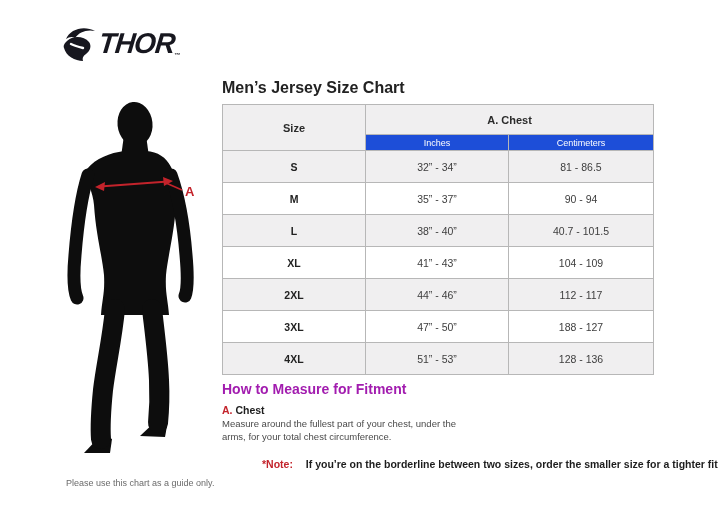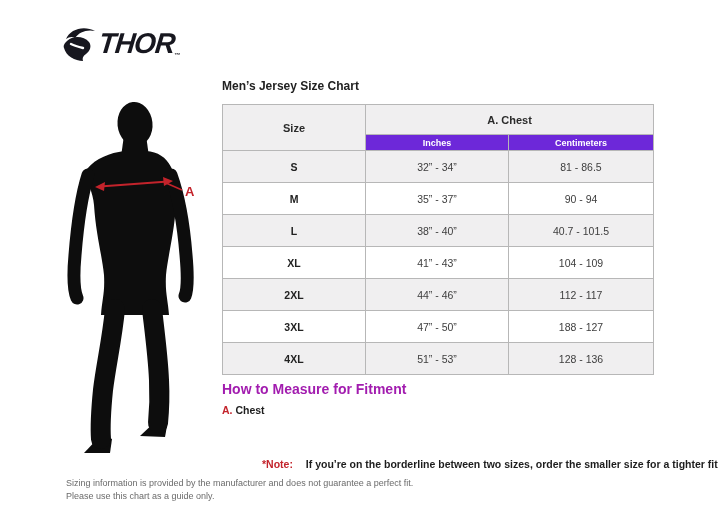--- a/index.html
+++ b/index.html
@@ -12,31 +12,31 @@
   .logo-icon{width:34px;height:36px;margin-right:3px;}
   .logo-text{
     font-size:28px;font-weight:bold;font-style:italic;letter-spacing:-1px;
     color:#17171f;transform:skewX(-6deg) scaleY(1.02);line-height:1;
   }
   .logo-tm{font-size:6px;font-weight:bold;color:#17171f;align-self:flex-end;margin-bottom:5px;}
   
   .figure-wrap{position:absolute;left:58px;top:95px;width:160px;height:380px;}
   
   .content{position:absolute;left:222px;top:0;width:496px;}
-  .chart-title{position:absolute;left:0;top:79px;font-size:12px;font-weight:bold;color:#222;text-align:center;}
+  .chart-title{position:absolute;left:0;top:79px;font-size:16px;font-weight:bold;color:#222;text-align:center;}
   
   .size-table{position:absolute;left:0;top:104px;border-collapse:collapse;table-layout:fixed;width:431px;}
   .size-table td,.size-table th{border:1px solid #b7b7b7;text-align:center;padding:0;vertical-align:middle;}
   .col-size{width:143px;}
   .col-in{width:143px;}
   .col-cm{width:145px;}
   .hdr-cell{background:#f0eff0;font-size:11px;font-weight:bold;color:#2b2b2b;}
   .row-head{height:30px;padding-left:28px;}
   .row-units td{height:15px;}
-  .unit-cell{background:#6d28d9;color:#ffffff;font-size:9px;font-weight:bold;}
+  .unit-cell{background:#1d4ed8;color:#ffffff;font-size:9px;font-weight:normal;}
   .row-data td{height:31px;font-size:10.5px;color:#3d3d3d;}
   .row-data td.cell-size{font-weight:bold;color:#222;font-size:10.5px;}
   .row-data.stripe{background:#f0eff0;}
   
   .howto-title{position:absolute;left:0;top:381px;font-size:14px;font-weight:bold;color:#a21caf;}
   .measure-item{position:absolute;left:0;top:404px;width:258px;}
   .measure-head{font-size:10.5px;font-weight:bold;color:#1d1d1d;margin-bottom:2px;}
   .measure-key{color:#c3232b;}
   .measure-desc{font-size:9.5px;color:#4a4a4a;line-height:1.35;}
   
@@ -140,25 +140,25 @@
   </tbody>
     </table>
 
   <div class="howto-title">How to Measure for Fitment</div>
 
   <div class="measure-item">
     <div class="measure-head">
       <span class="measure-key">A.</span>
       <span>Chest</span>
     </div>
+    <div class="measure-desc">Measure around the fullest part of your chest, under the arms, for your total chest circumference.</div>
   </div>
 
   <div class="note-line">
     <span class="note-label">*Note:</span>
     <span>If you’re on the borderline between two sizes, order the smaller size for a tighter fit or the larger size for a looser fit.</span>
   </div>
 
 </div>
 
 <div class="disclaimer">
-  <div>Sizing information is provided by the manufacturer and does not guarantee a perfect fit.</div>
   <div>Please use this chart as a guide only.</div>
 </div>
 
 </body></html>

